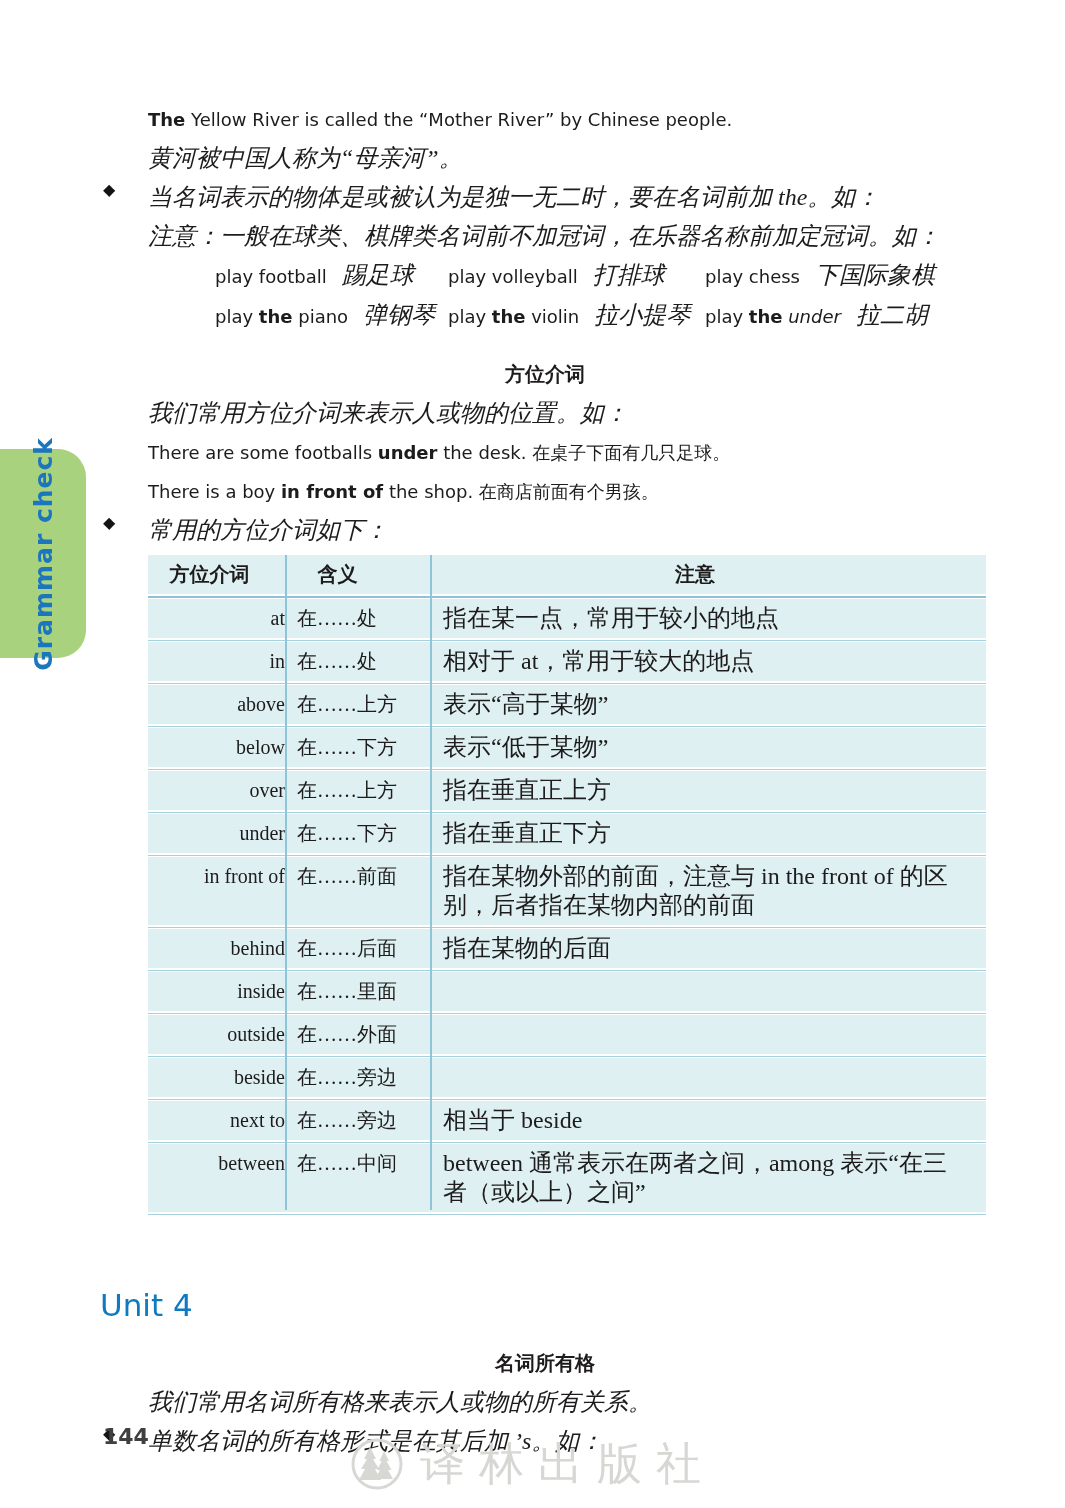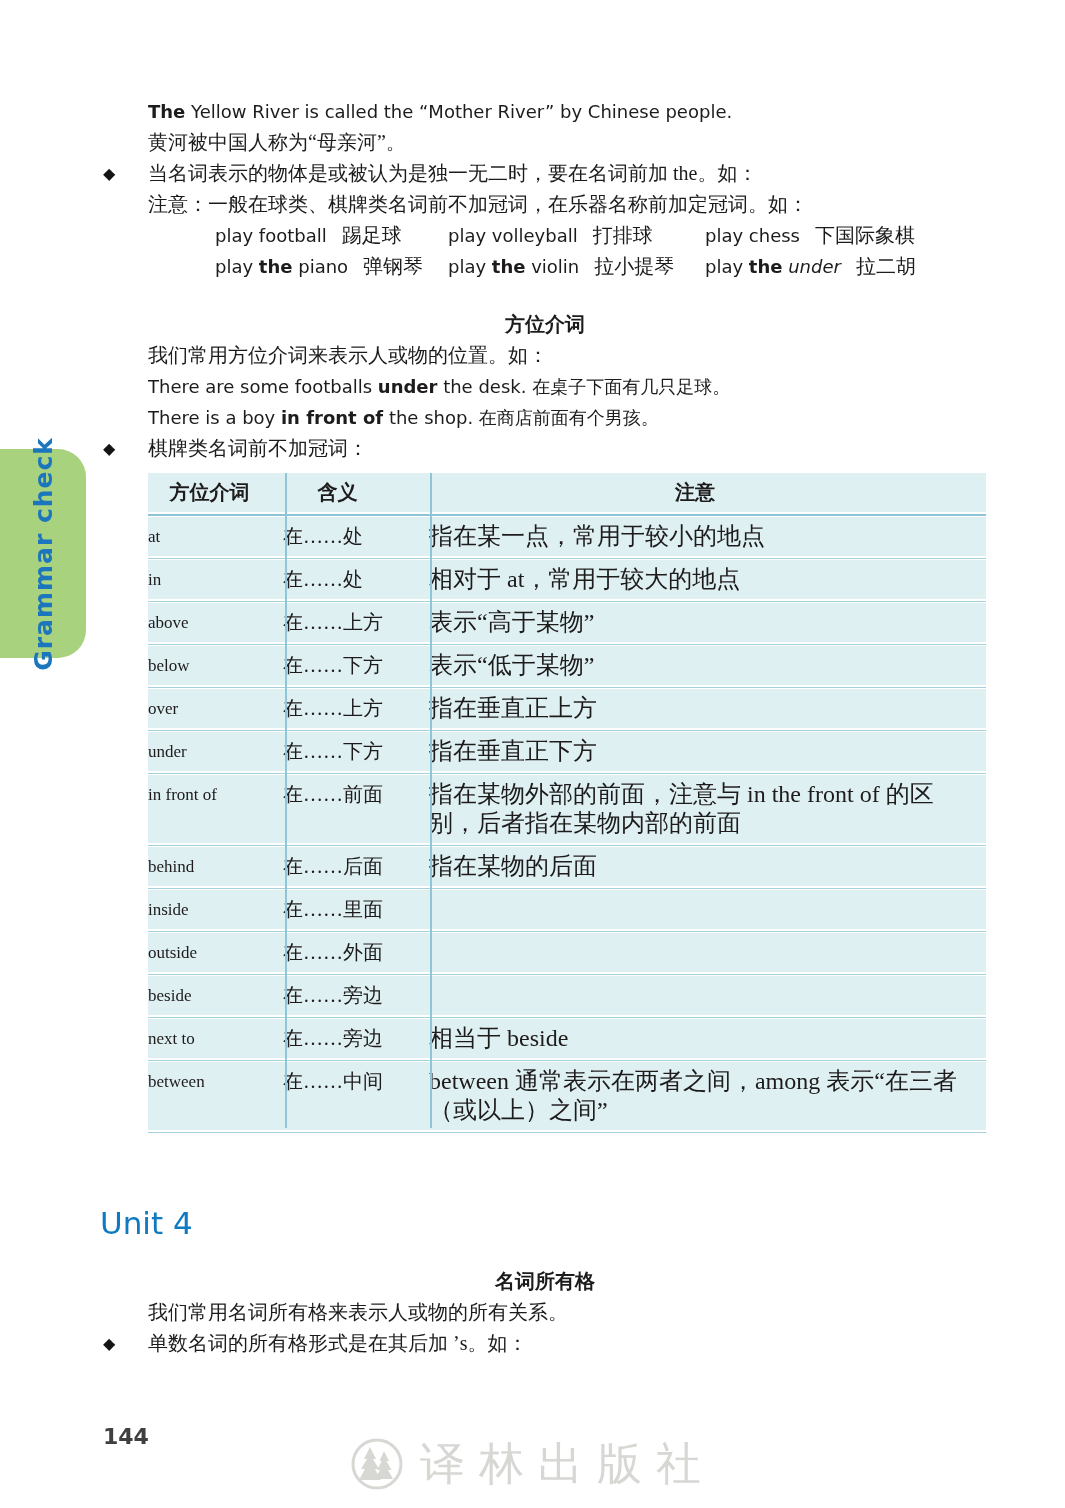--- a/index.html
+++ b/index.html
@@ -15,24 +15,24 @@
     display:flex; align-items:center; justify-content:center;
   }
   .tab .vtext {
     writing-mode:vertical-rl; transform:rotate(180deg);
     font-family:"DejaVu Sans", sans-serif; font-weight:bold;
     font-size:25px; color:#1b76bd; letter-spacing:1px; white-space:nowrap;
   }
 
   .content { position:absolute; left:103px; top:96px; width:884px; }
 
-  .line { line-height:31px; min-height:31px; }
+  .line { line-height:31px; min-height:31px;margin-top:8px; }
   .ind { margin-left:45px; }
   .en { font-family:"DejaVu Sans", sans-serif; font-size:18px; }
-  .zh { font-size:20px; }
+  .zh { font-size:24px;font-style:italic; }
   b.seg { font-weight:bold; }
   .it { font-style:italic; }
 
   .bullet-line { display:flex; }
   .bullet {
     width:45px; flex:0 0 45px; font-size:16px; color:#141414;
     line-height:31px; font-family:"DejaVu Sans", sans-serif;
   }
   .bullet-line .txt { flex:1; }
 
@@ -51,21 +51,21 @@
   .ptable { position:relative; margin:9px 0 0 45px; width:838px; }
   .trow {
     display:flex; background:#dff0f3; margin-bottom:4px;
     box-shadow:0 2px 0 #ffffff, 0 3px 0 #a5d0dd;
   }
   .trow.head {
     font-family:"DejaVu Sans", sans-serif; font-weight:bold;
     box-shadow:0 2px 0 #ffffff, 0 4px 0 #8cc4d6; margin-bottom:5px;
   }
   .cell { line-height:29px; padding-top:5px; padding-bottom:5px; }
-  .c1 { width:123px; font-size:17px; }
+  .c1 { width:123px; padding-left:14px; font-size:20px;text-align:right; }
   .c2 { width:133px; padding-left:12px; font-size:20px; }
   .c3 { flex:1; padding-left:13px; padding-right:18px; font-size:24px; }
   .head .c1, .head .c2, .head .c3 { text-align:center; padding-left:0; padding-right:0; font-size:20px; }
   .vline { position:absolute; top:0; bottom:2px; width:2px; background:#8fc6d7; }
   .vline.v1 { left:137px; }
   .vline.v2 { left:282px; }
 
   
   .unit-title {
     margin:76px 0 0 -3px; color:#0e7ac1;
@@ -123,21 +123,21 @@
     </div>
 
     <div class="gap-sm"></div>
 
     <div class="sec-title">方位介词</div>
     <div class="line zh ind">我们常用方位介词来表示人或物的位置。如：</div>
     <div class="line en ind"><span>There are some footballs </span><b class="seg">under</b><span> the desk. 在桌子下面有几只足球。</span></div>
     <div class="line en ind"><span>There is a boy </span><b class="seg">in front of</b><span> the shop. 在商店前面有个男孩。</span></div>
     <div class="bullet-line">
       <span class="bullet">◆</span>
-      <span class="txt line zh">棋牌类名词前不加冠词：</span>
+      <span class="txt line zh">常用的方位介词如下：</span>
     </div>
 
     <div class="ptable">
       <div class="trow head">
         <div class="cell c1">方位介词</div>
         <div class="cell c2">含义</div>
         <div class="cell c3">注意</div>
       </div>
       <div>
           <div class="trow">

